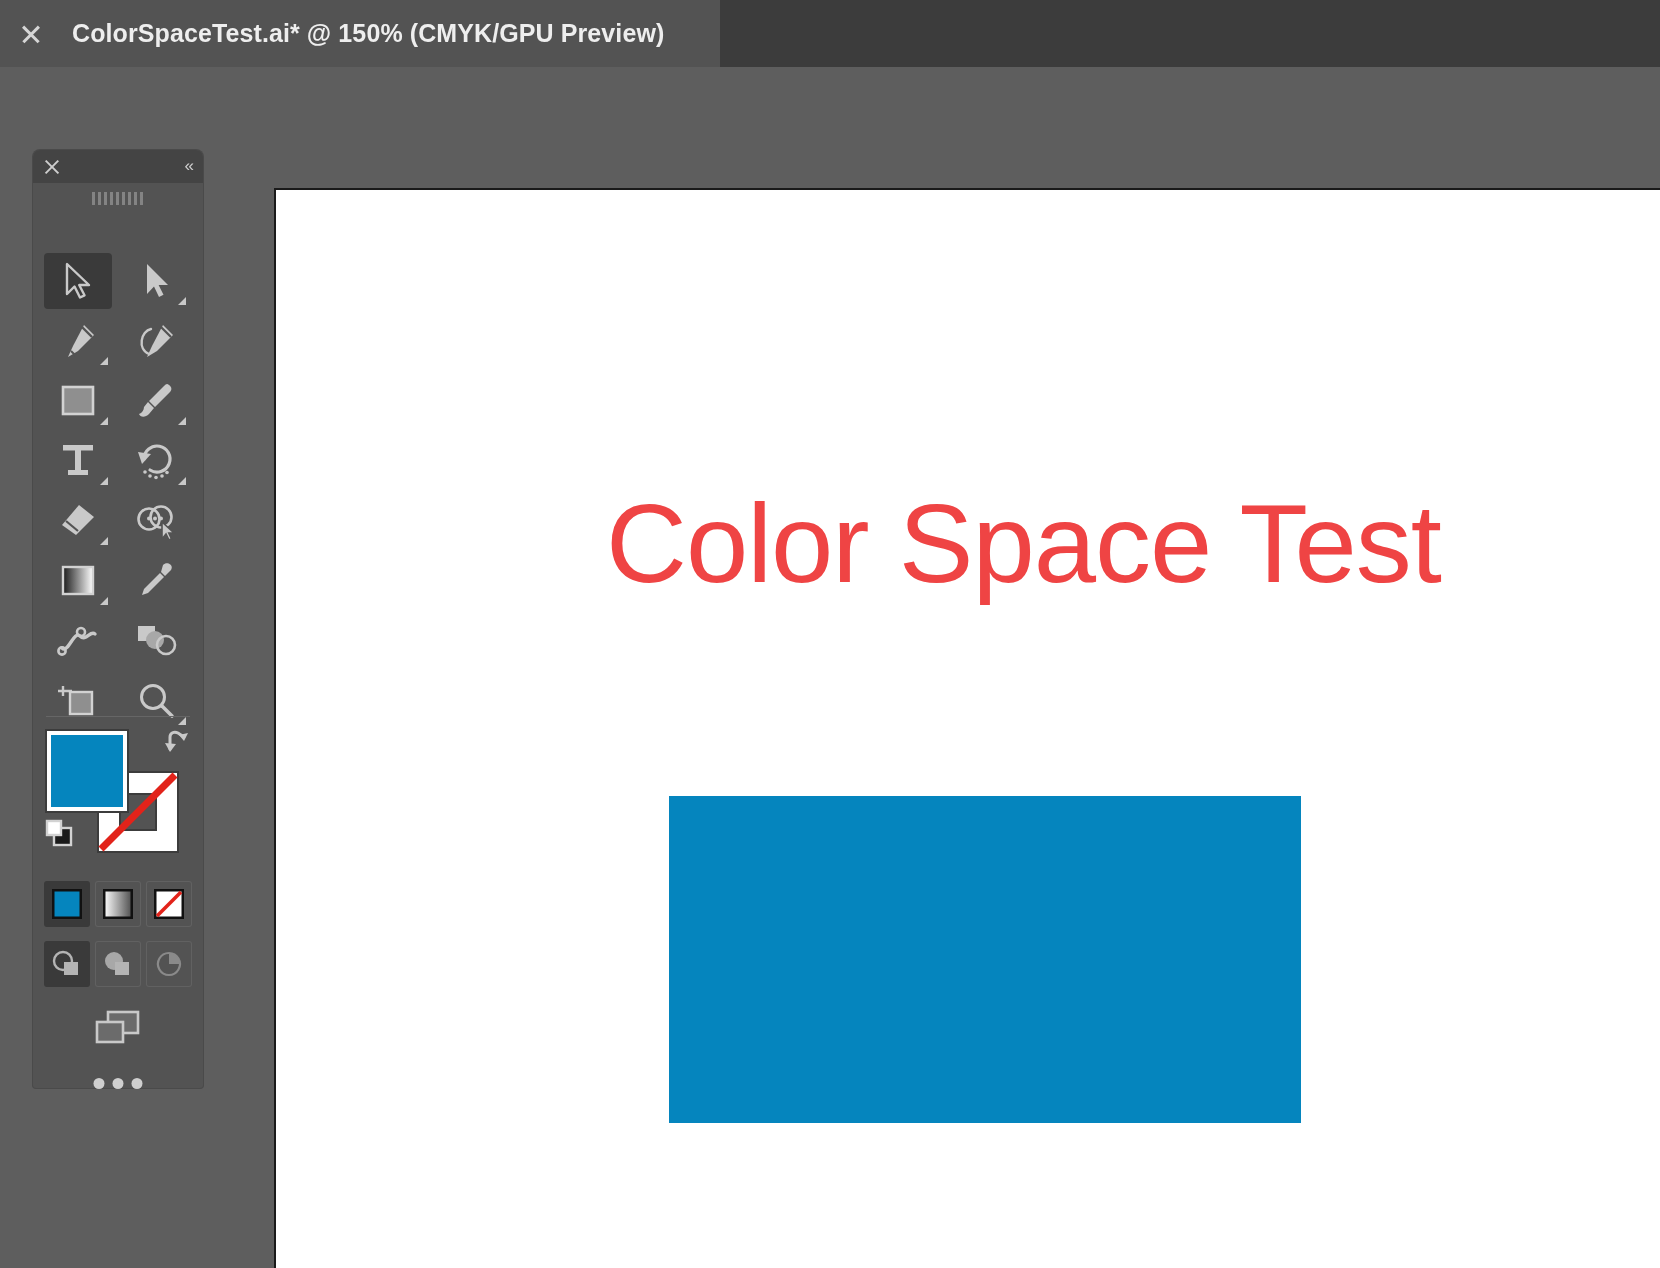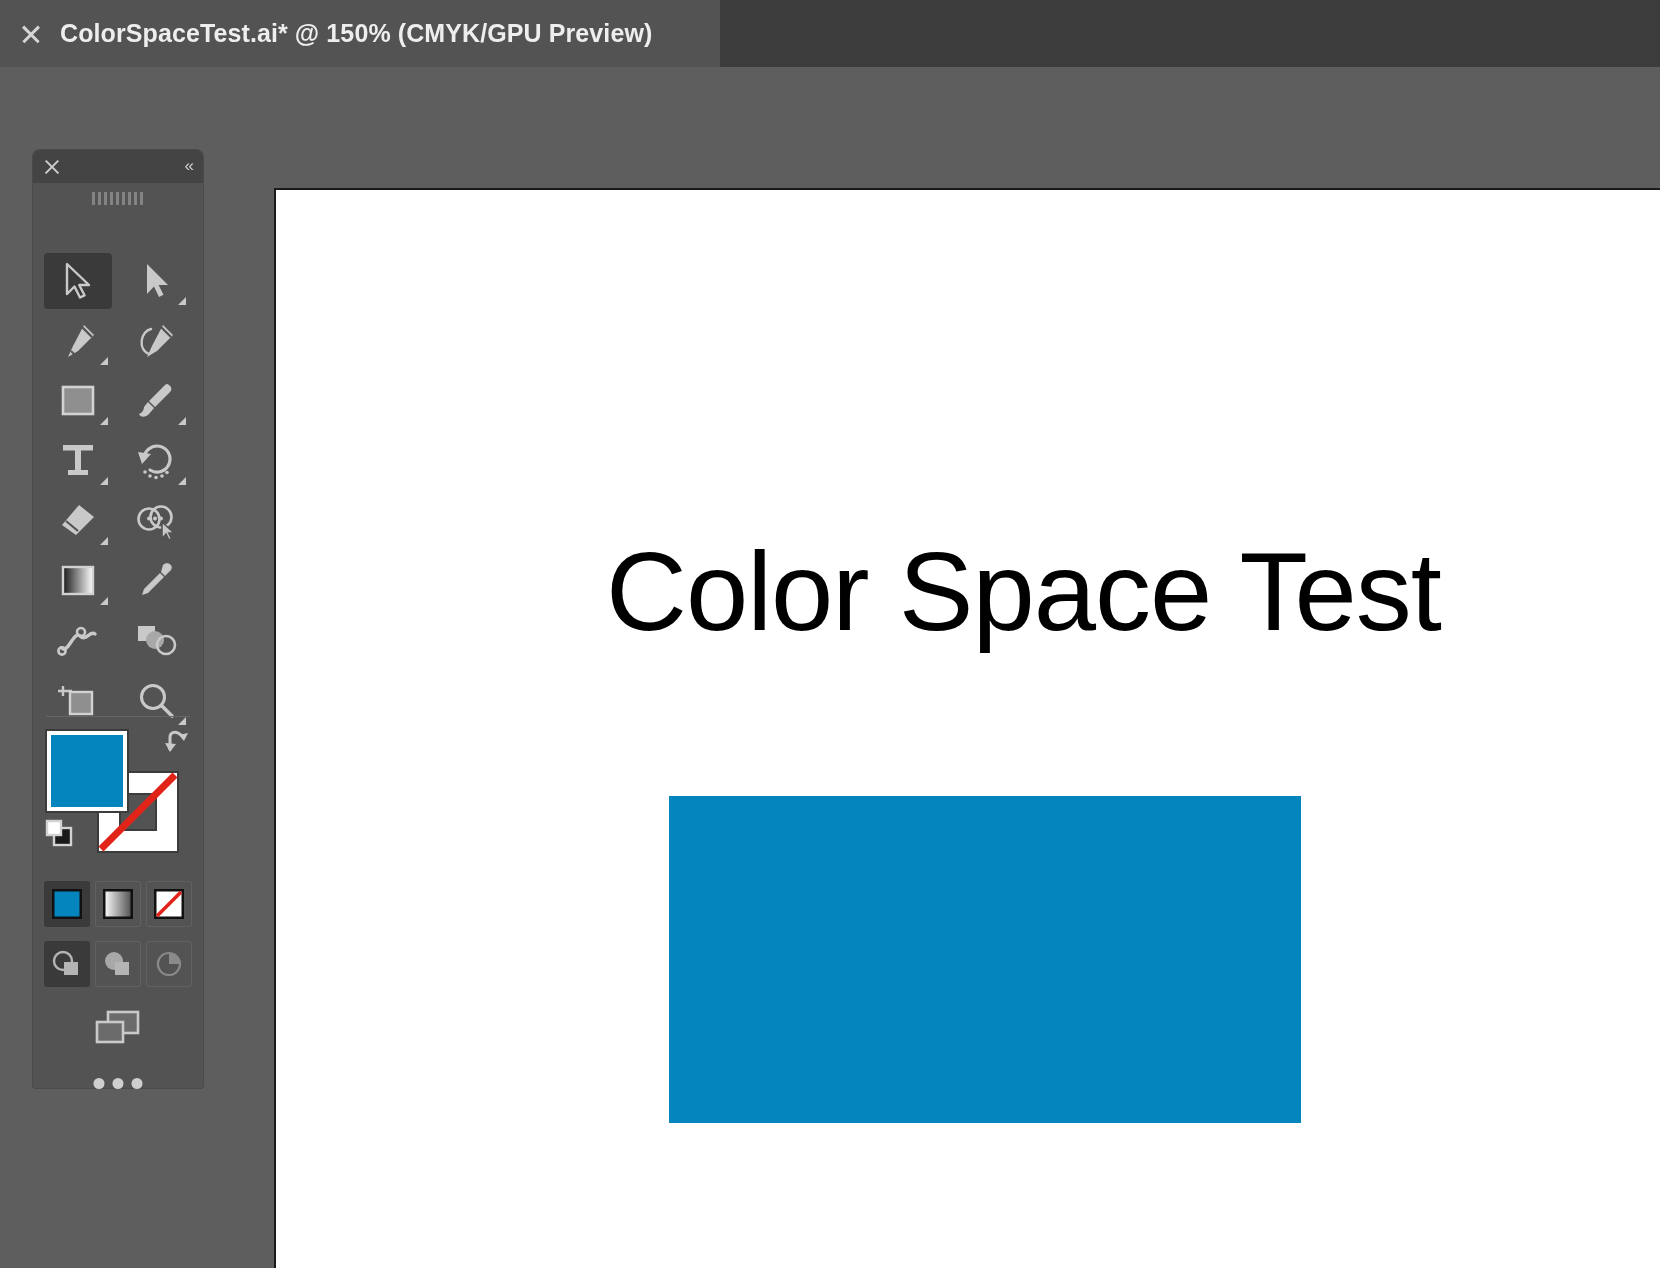--- a/index.html
+++ b/index.html
@@ -277,32 +277,32 @@
     width: 11px; height: 11px;
     border-radius: 50%;
     background: #cfcfcf;
     display: block;
   }
 </style>
 </head>
 <body style="background: rgb(94, 94, 94);">
 
 <div id="tabbar" style="background: rgb(60, 60, 60);">
-  <div id="doc-tab" style="background: rgb(83, 83, 83);">
+  <div id="doc-tab" style="background: rgb(83, 83, 83); gap: 12px;">
     <div id="tab-close"></div>
     <div id="tab-title">ColorSpaceTest.ai* @ 150% (CMYK/GPU Preview)</div>
   </div>
 </div>
 
 <div id="workspace">
 
   <div id="artboard-shadow"></div>
 
   <div id="artboard" style="background: rgb(255, 255, 255);">
-    <div id="art-title" style="color: #000000; margin-top: 48px;">Color Space Test</div>
+    <div id="art-title" style="color: #ef4444;">Color Space Test</div>
     <div id="art-rect" style="background: rgb(5, 133, 190);"></div>
   </div>
 
   <div id="toolpanel">
 
     <div id="tp-header">
       <div id="tp-close"></div>
       <div id="tp-collapse">«</div>
     </div>
 

